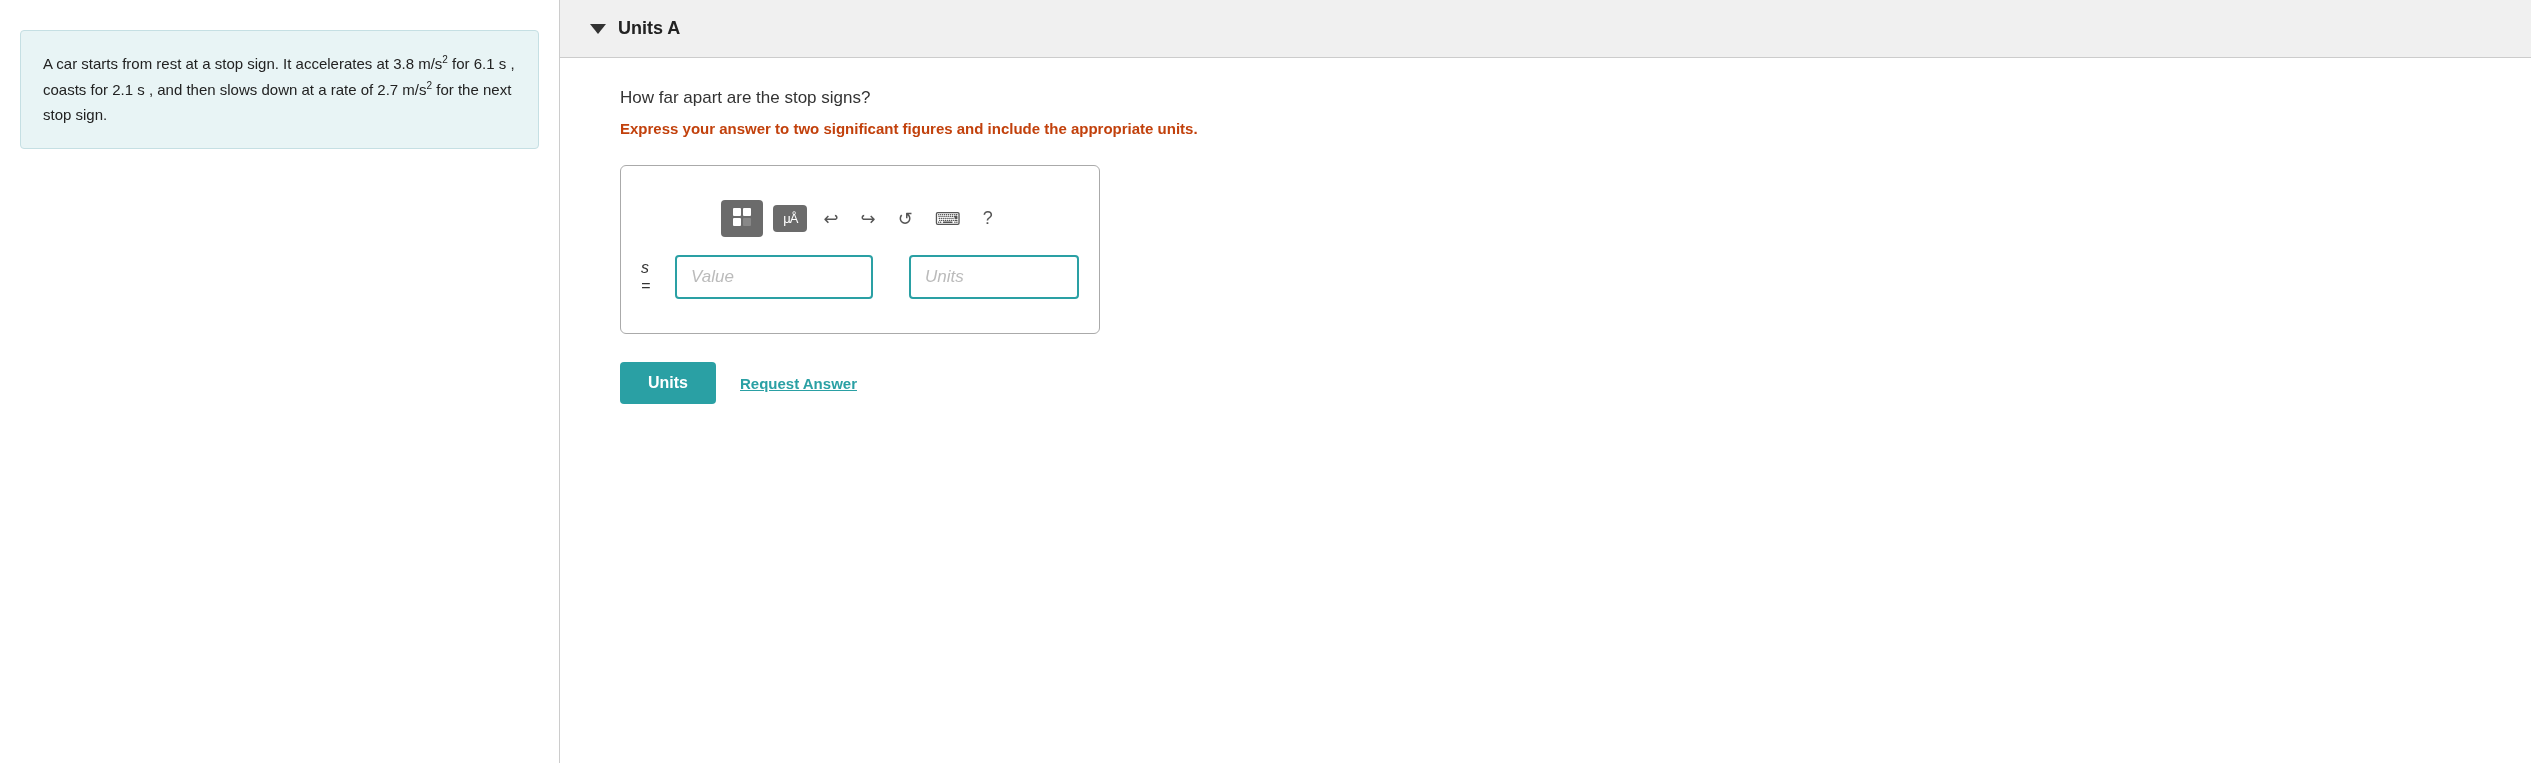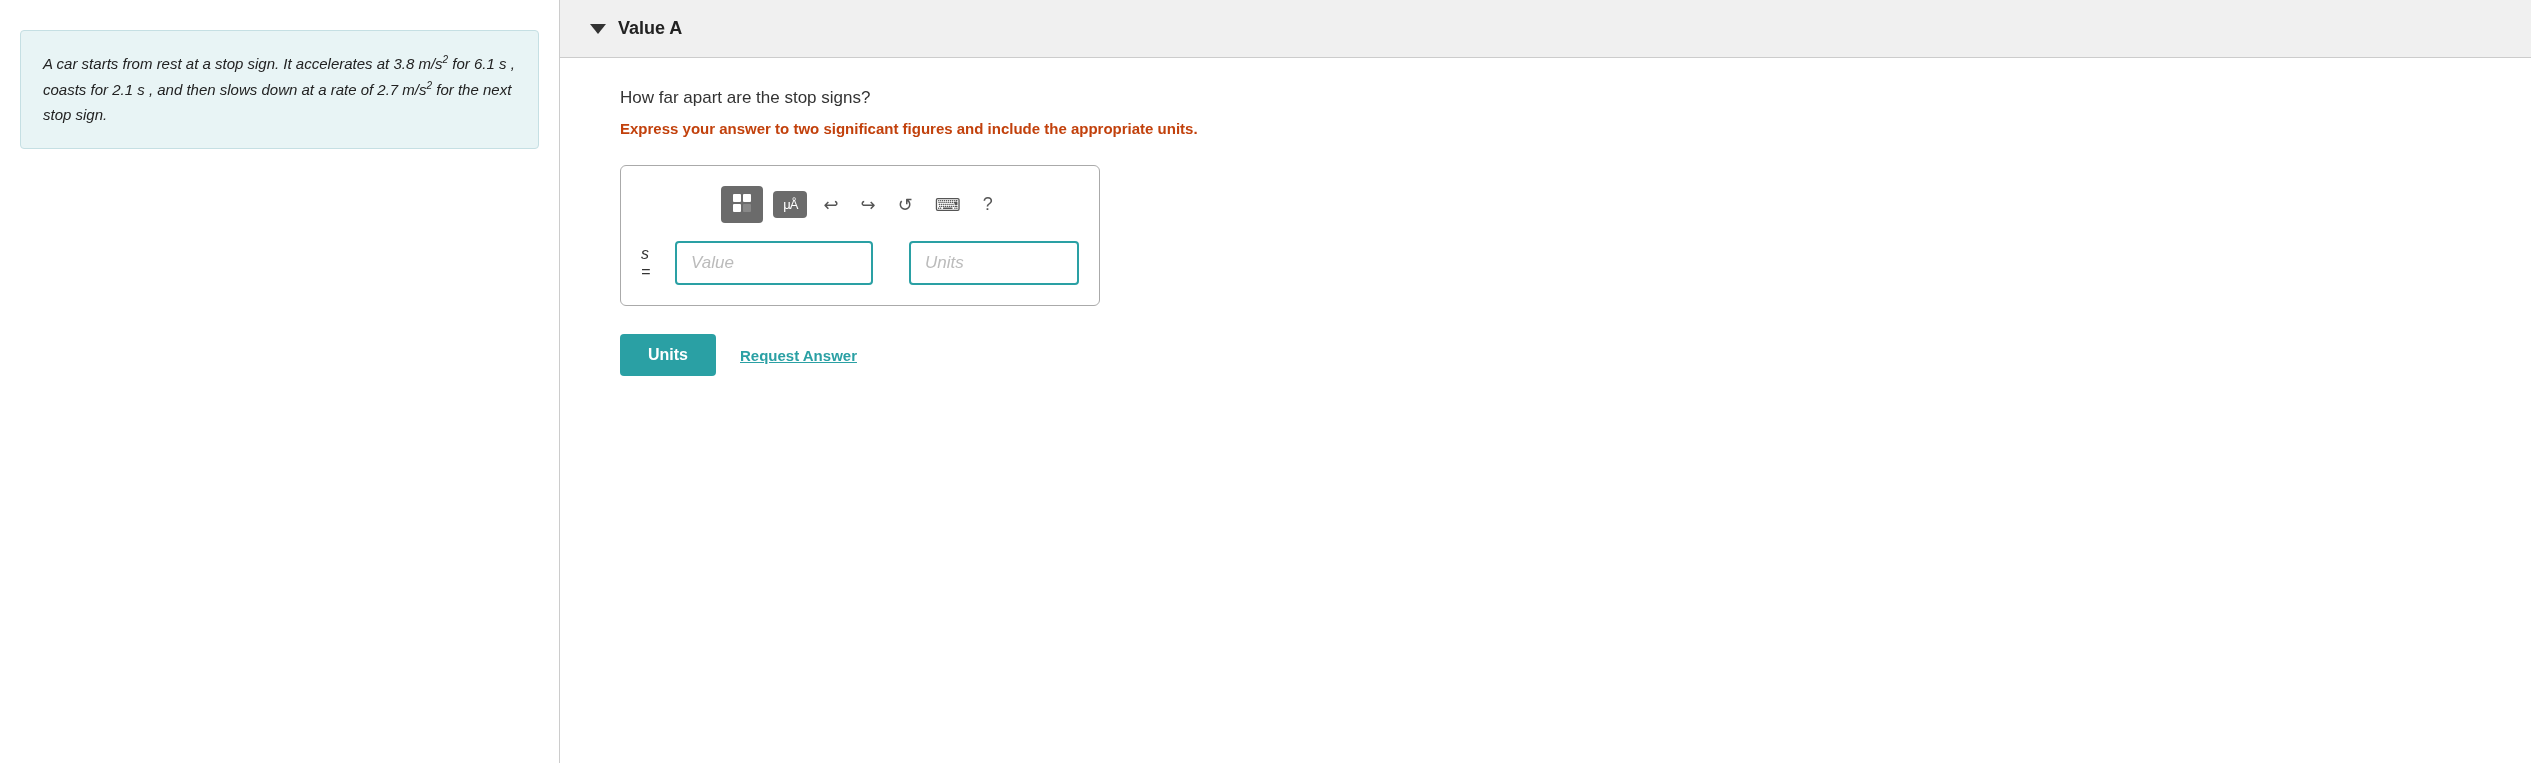--- a/index.html
+++ b/index.html
@@ -31,21 +31,20 @@
     }
 
     .problem-box {
       background: #e8f4f5;
       border: 1px solid #c5dfe3;
       border-radius: 4px;
       padding: 20px 22px;
       font-size: 15px;
       line-height: 1.7;
       color: #222;
-      font-style: italic;
     }
 
     .problem-box sup {
       font-size: 10px;
       vertical-align: super;
     }
 
     
     .right-panel {
       flex: 1;
@@ -90,21 +89,21 @@
       font-size: 15px;
       font-weight: bold;
       color: #c2410c;
       margin-bottom: 28px;
     }
 
     
     .answer-box {
       border: 1px solid #aaa;
       border-radius: 6px;
-      padding: 20px 20px;
+      padding: 34px 20px;
       width: 480px;
       background: #fff;
       margin-bottom: 28px;
     }
 
     .toolbar {
       display: flex;
       align-items: center;
       gap: 10px;
       margin-bottom: 18px;
@@ -231,21 +230,21 @@
         m/s<sup>2</sup> for 6.1 s , coasts for 2.1 s , and then slows down at a
         rate of 2.7 m/s<sup>2</sup> for the next stop sign.
       </span>
     </div>
   </div>
 
   <div class="right-panel">
 
     <div class="part-header">
       <div class="chevron-down"></div>
-      <span class="part-header-title">Value A</span>
+      <span class="part-header-title">Units A</span>
     </div>
 
     <div class="part-content">
       <p class="question-text">How far apart are the stop signs?</p>
       <p class="instruction-text">Express your answer to two significant figures and include the appropriate units.</p>
 
       <div class="answer-box">
 
         <div class="toolbar">
 

